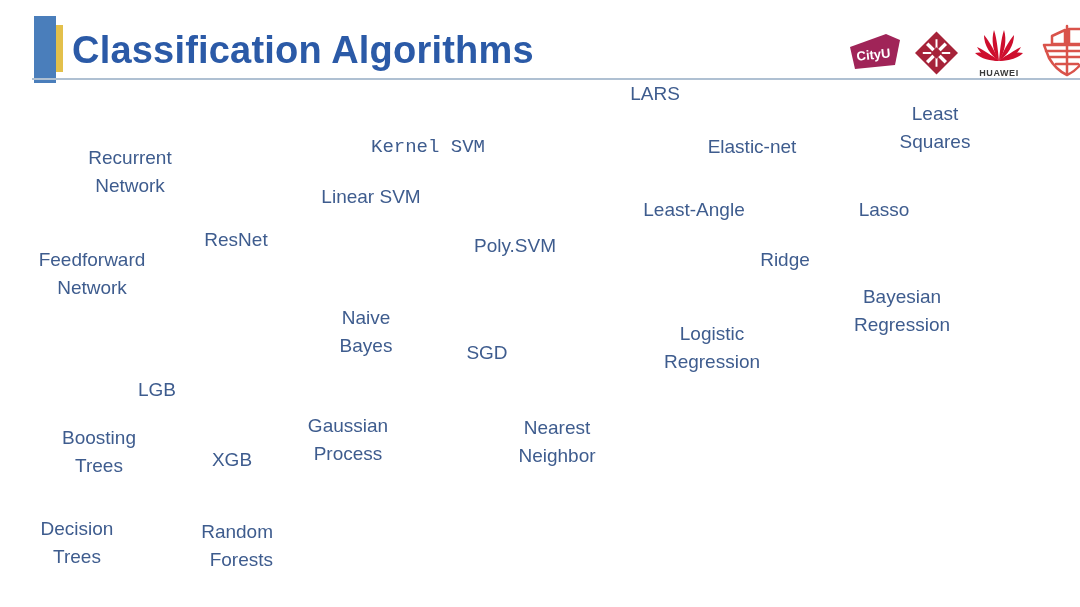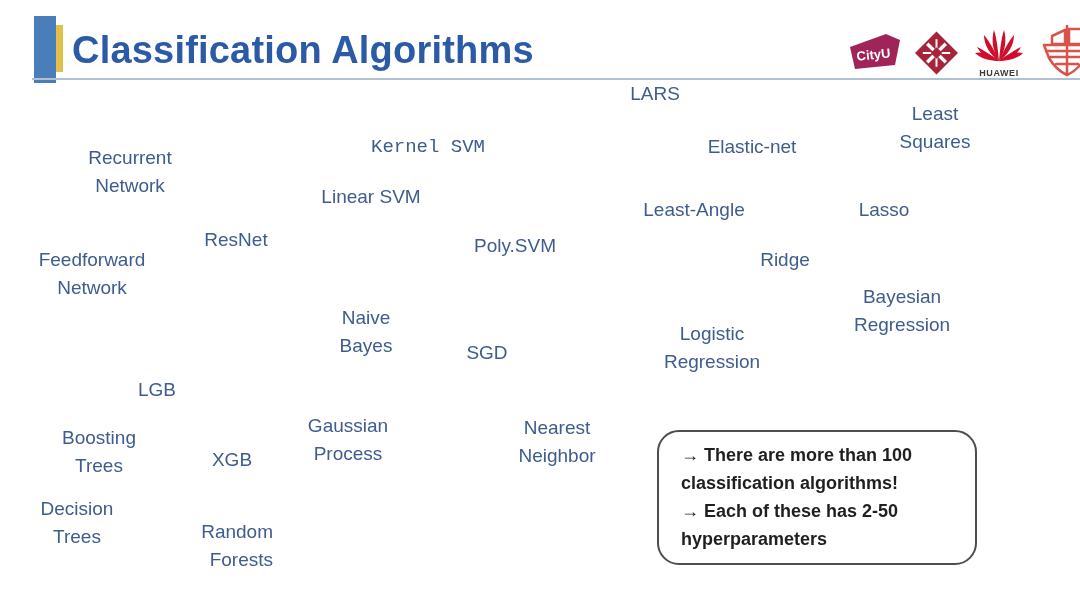--- a/index.html
+++ b/index.html
@@ -105,21 +105,17 @@
   <div class="algo wrap" style="left:92px; top:246px; width:140px;">Feedforward Network</div>
   <div class="algo wrap" style="left:902px; top:283px; width:130px;">Bayesian Regression</div>
   <div class="algo wrap" style="left:366px; top:304px; width:80px;">Naive Bayes</div>
   <div class="algo wrap" style="left:712px; top:320px; width:130px;">Logistic Regression</div>
   <div class="algo" style="left:487px; top:339px;">SGD</div>
   <div class="algo" style="left:157px; top:376px;">LGB</div>
   <div class="algo wrap" style="left:348px; top:412px; width:110px;">Gaussian Process</div>
   <div class="algo wrap" style="left:557px; top:414px; width:110px;">Nearest Neighbor</div>
   <div class="algo wrap" style="left:99px; top:424px; width:100px;">Boosting Trees</div>
   <div class="algo" style="left:232px; top:446px;">XGB</div>
-  <div class="algo wrap" style="left:77px; top:495px; width:100px;">Decision Trees</div>
+  <div class="algo wrap" style="left:77px; top:515px; width:100px;">Decision Trees</div>
   <div class="algo wrap" style="left:223px; top:518px; width:100px;text-align:right;">Random Forests</div>
 
-  <div class="callout">
-    <p>→ There are more than 100 classification algorithms!</p>
-    <p>→ Each of these has 2-50 hyperparameters</p>
-  </div>
 
 </div>
 
 </body></html>

